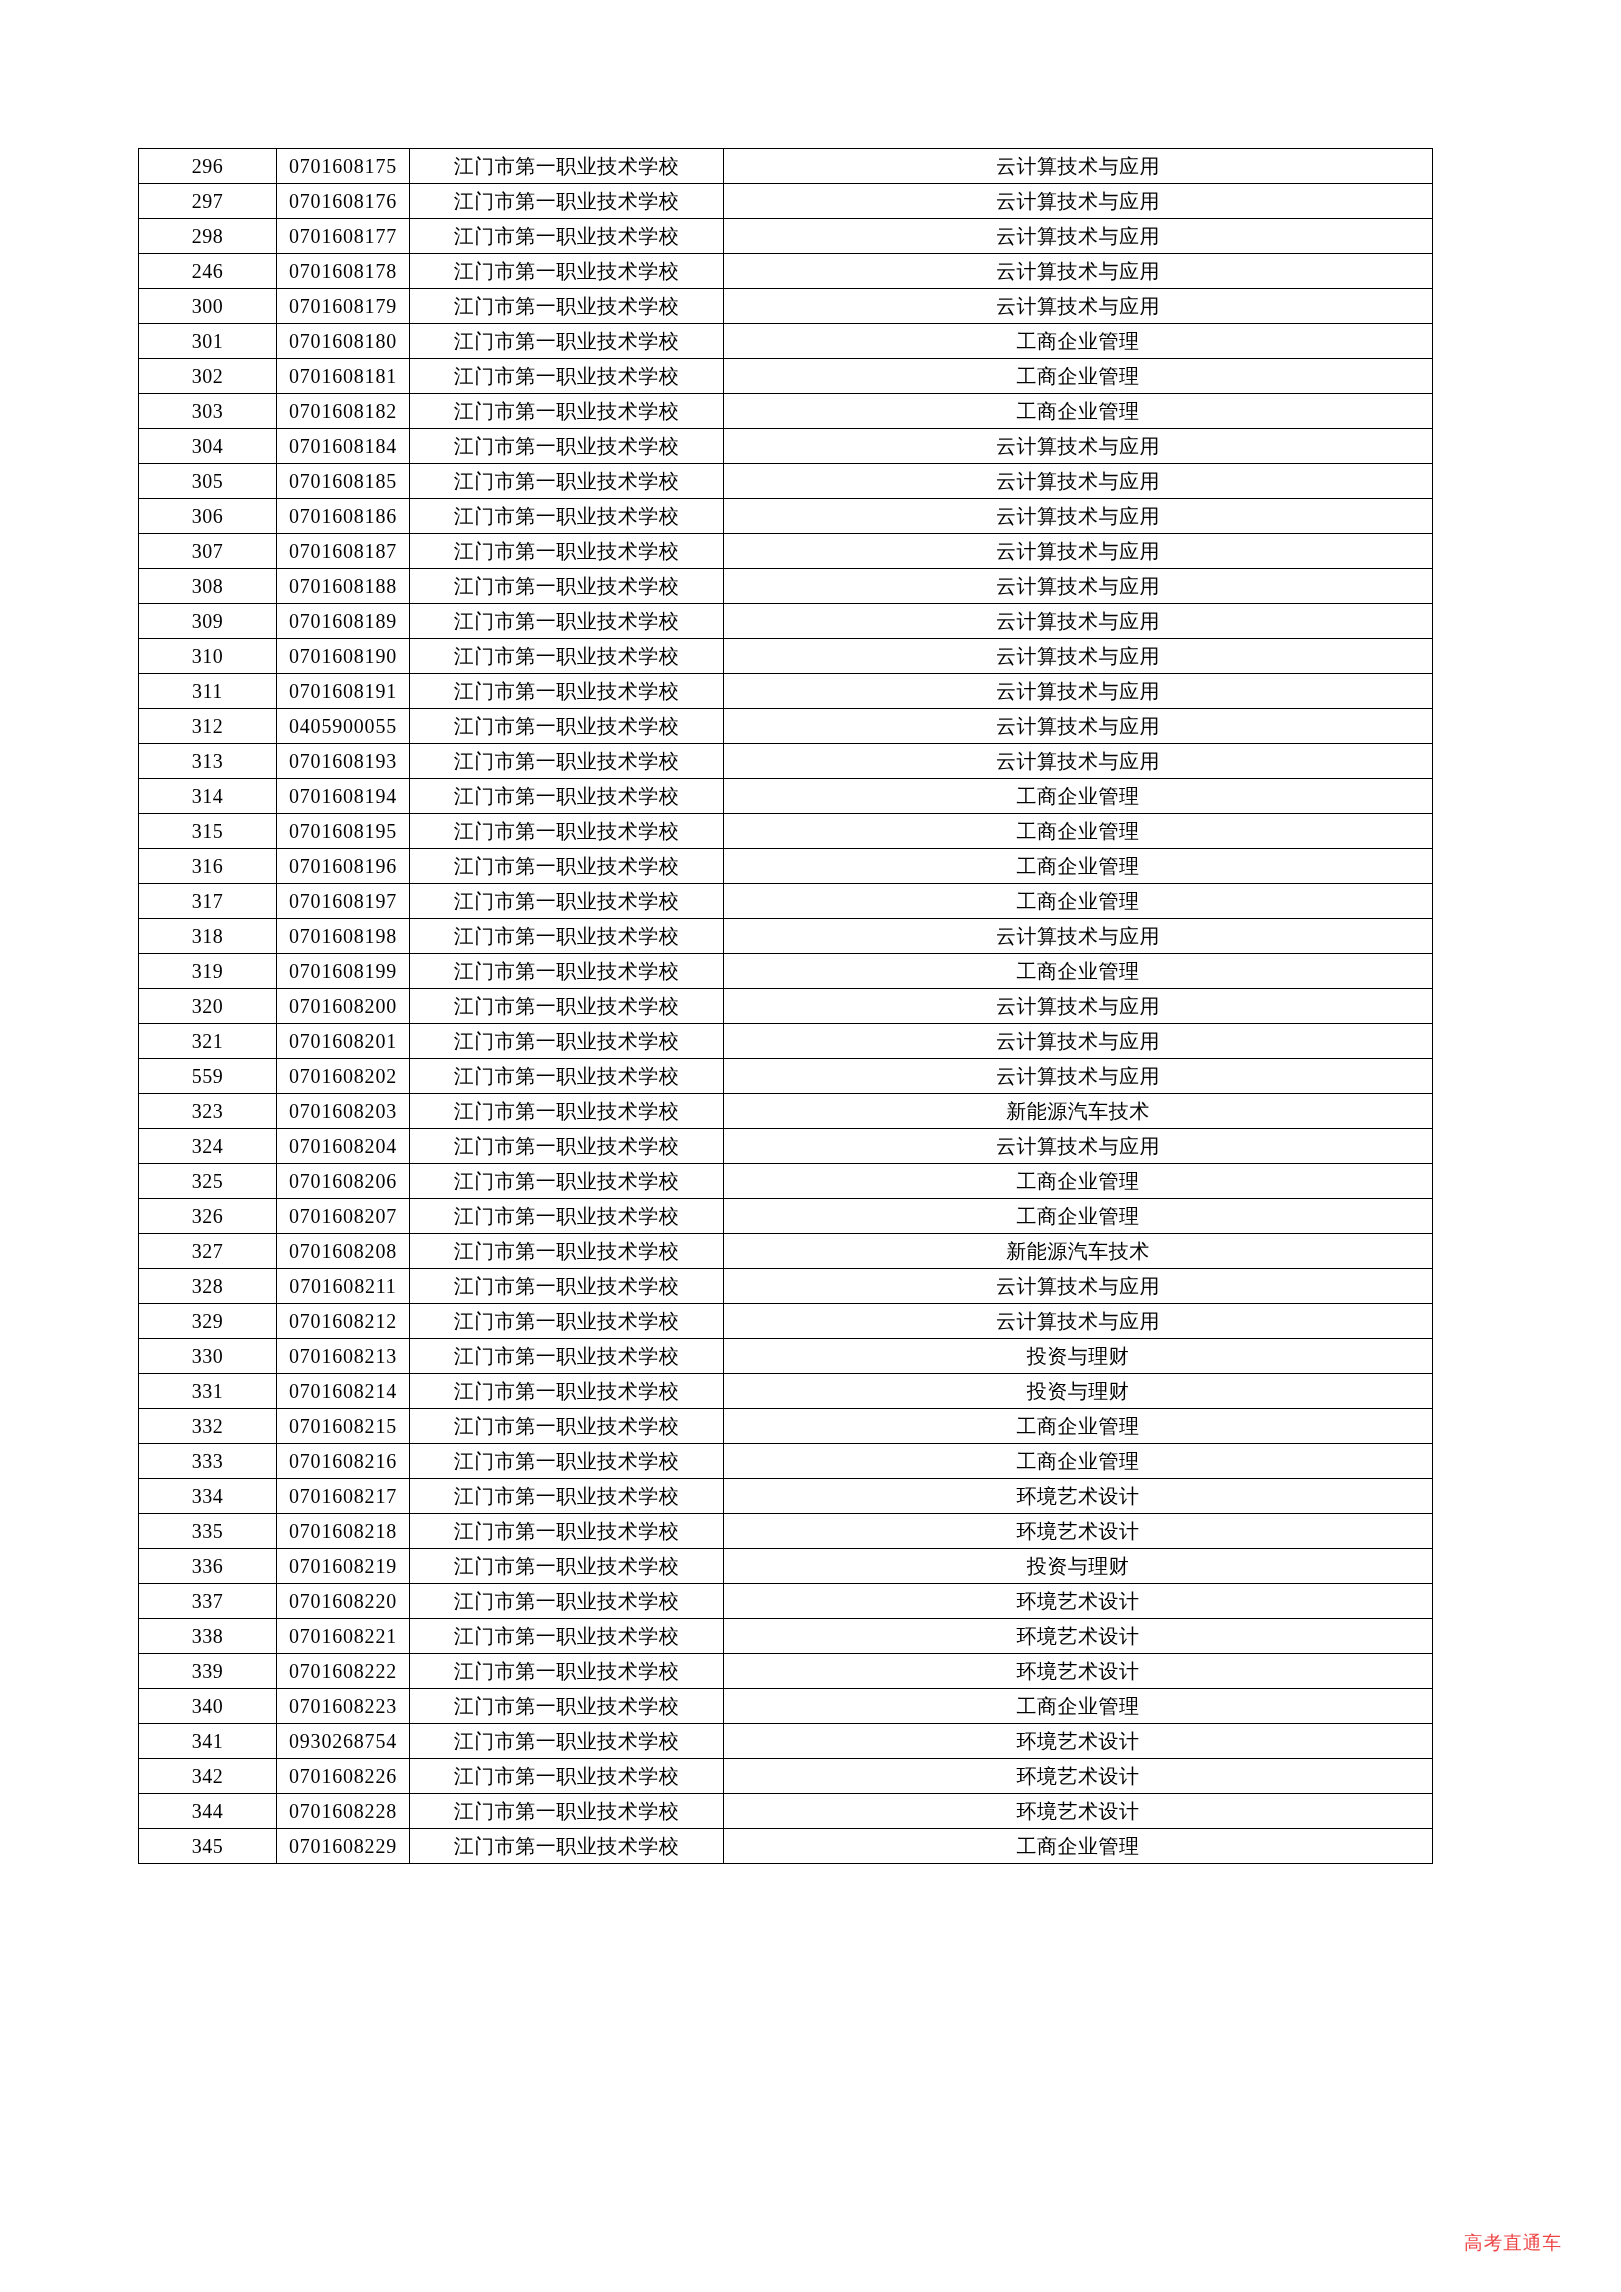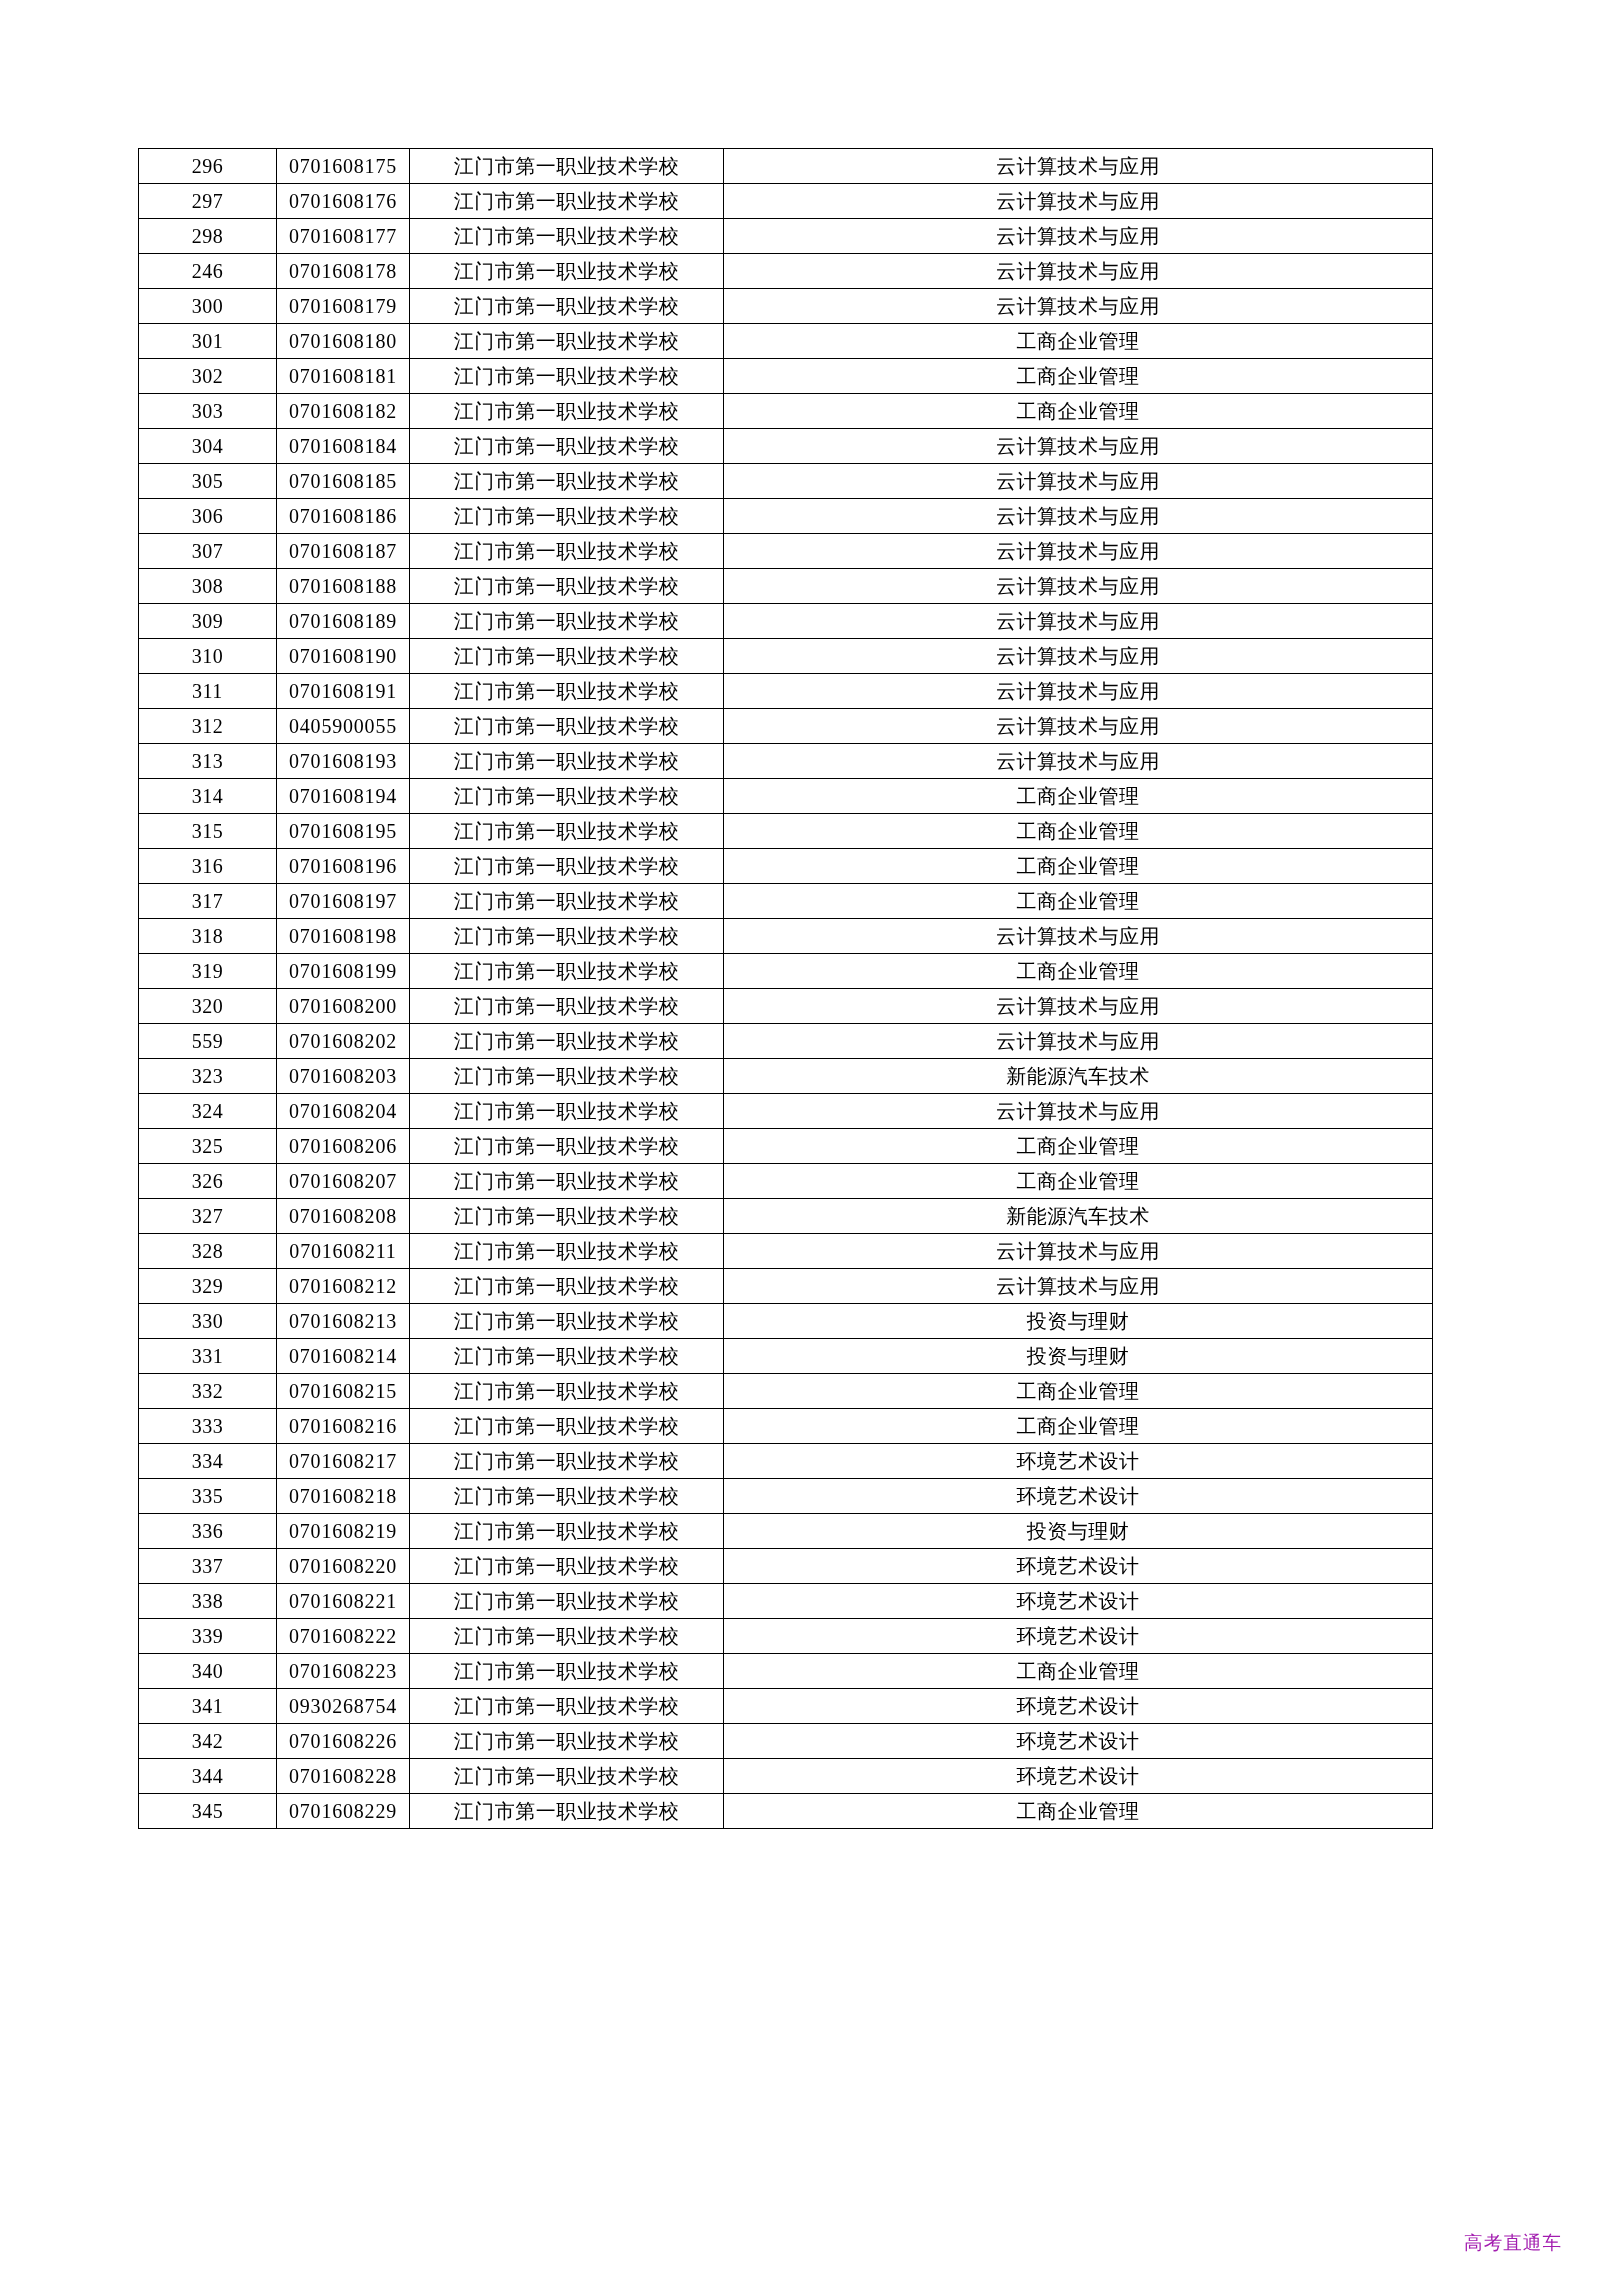--- a/index.html
+++ b/index.html
@@ -70,21 +70,21 @@
     font-size: 19.6px;
     letter-spacing: 0.5px;
   }
 
   .watermark {
     position: absolute;
     right: 59px;
     bottom: 37px;
     font-family: "DejaVu Serif", "Liberation Serif", serif;
     font-size: 18.6px;
-    color: #a21caf;
+    color: #ef4444;
     letter-spacing: 1px;
     white-space: nowrap;
   }
 </style>
 </head>
 <body>
 
 <div class="page">
 
   <div class="table-wrap">
@@ -240,20 +240,26 @@
             <td class="school">江门市第一职业技术学校</td>
             <td class="major">工商企业管理</td>
           </tr>
           <tr>
             <td class="seq">320</td>
             <td class="code">0701608200</td>
             <td class="school">江门市第一职业技术学校</td>
             <td class="major">云计算技术与应用</td>
           </tr>
           <tr>
+            <td class="seq">321</td>
+            <td class="code">0701608201</td>
+            <td class="school">江门市第一职业技术学校</td>
+            <td class="major">云计算技术与应用</td>
+          </tr>
+          <tr>
             <td class="seq">559</td>
             <td class="code">0701608202</td>
             <td class="school">江门市第一职业技术学校</td>
             <td class="major">云计算技术与应用</td>
           </tr>
           <tr>
             <td class="seq">323</td>
             <td class="code">0701608203</td>
             <td class="school">江门市第一职业技术学校</td>
             <td class="major">新能源汽车技术</td>

